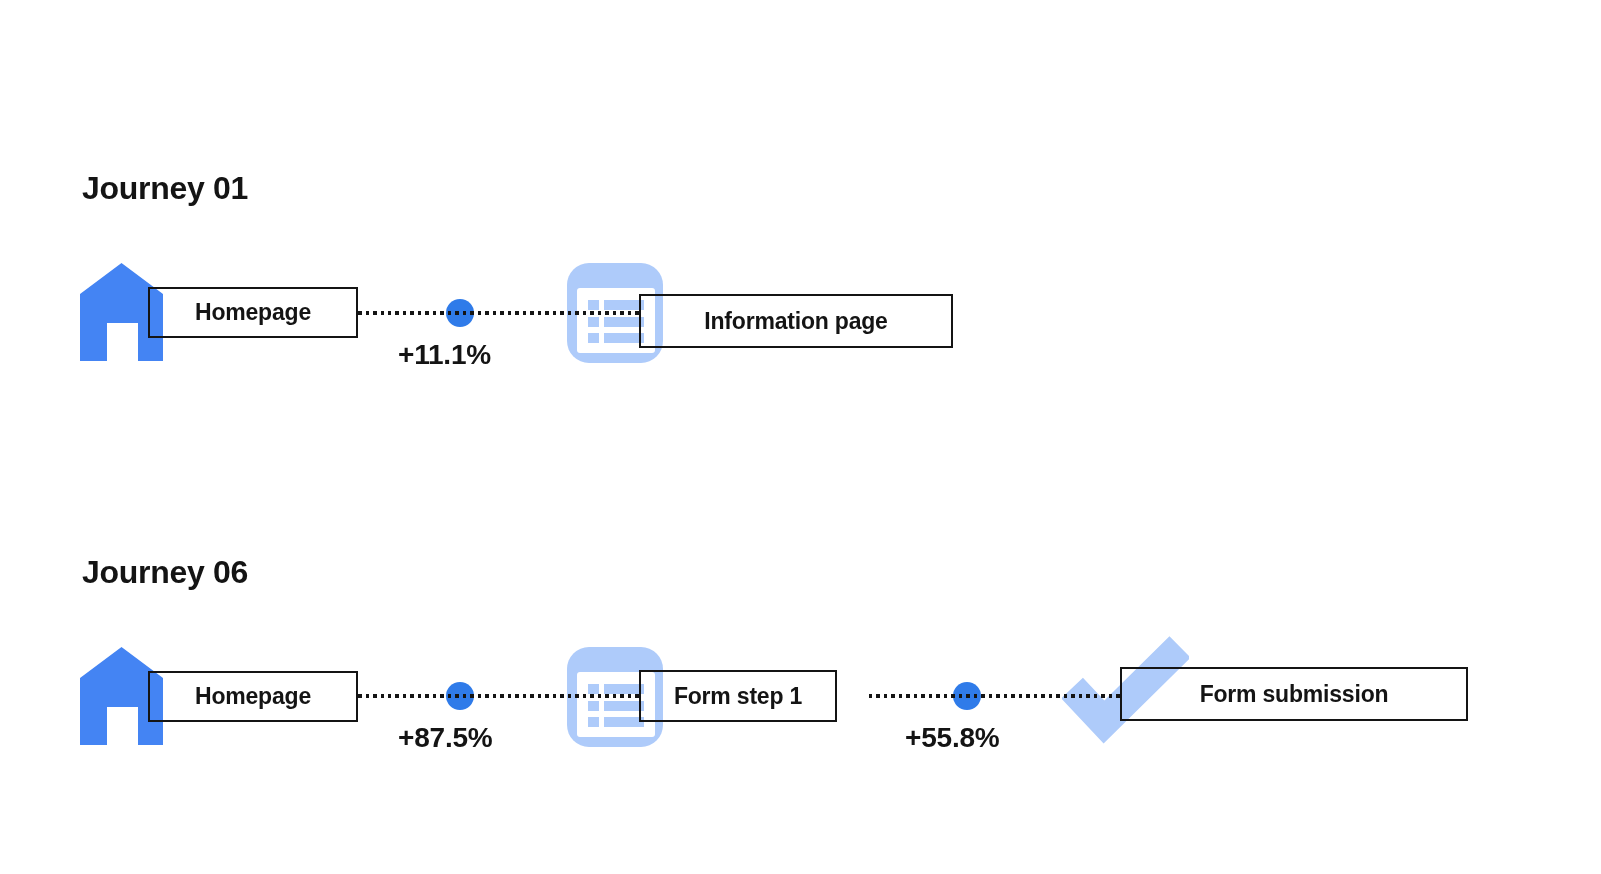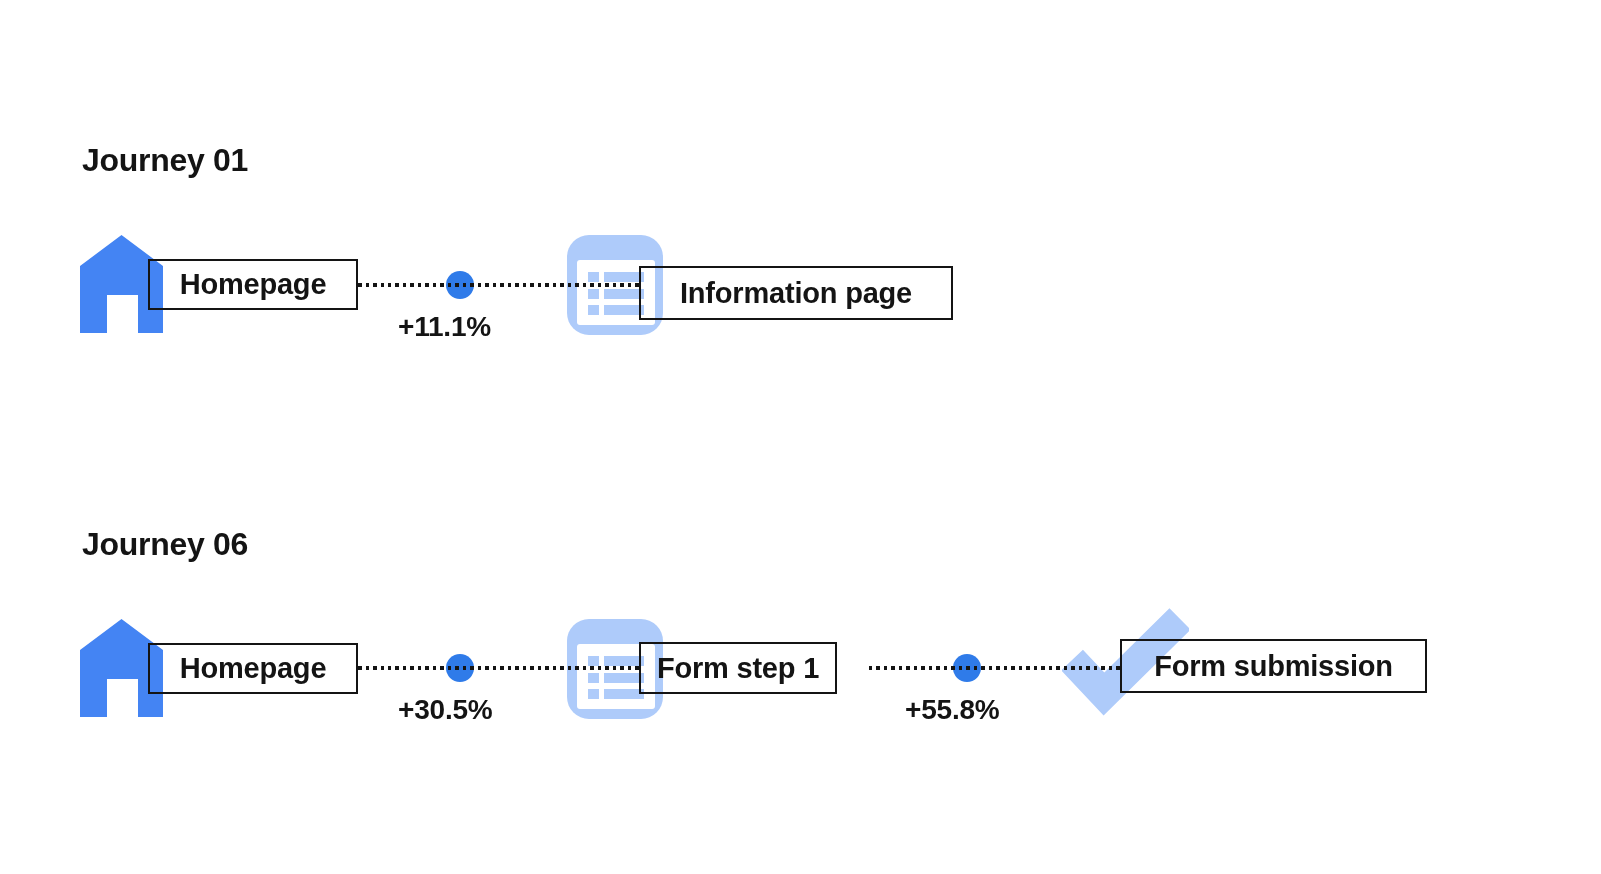--- a/index.html
+++ b/index.html
@@ -21,21 +21,21 @@
     position:absolute;margin:0;
     font-size:32px;font-weight:700;letter-spacing:-0.3px;
     color:var(--ink);z-index:5;white-space:nowrap;
   }
   .nodebox{
     position:absolute;border:2.5px solid var(--ink);
     display:flex;align-items:center;justify-content:center;
     background:transparent;z-index:4;
   }
   .nodebox span{
-    font-size:29px;font-weight:700;letter-spacing:-0.2px;
+    font-size:23px;font-weight:700;letter-spacing:-0.2px;
     white-space:nowrap;color:var(--ink);
   }
   .dotline{
     position:absolute;height:3.5px;z-index:3;
     background:repeating-linear-gradient(90deg,var(--ink) 0 3.5px,transparent 3.5px 7.5px);
   }
   .tdot{
     position:absolute;width:28px;height:28px;border-radius:50%;
     background:var(--dot-blue);z-index:2;
   }
@@ -59,21 +59,21 @@
   .prow .bar{width:40px;height:10px;background:var(--light-blue);}
   .checkicon{position:absolute;z-index:1;}
   .checkicon polyline{
     fill:none;stroke:var(--light-blue);stroke-width:30;
     stroke-linecap:butt;stroke-linejoin:miter;
   }
 </style>
 </head>
 <body>
 
-<div style="position:absolute;inset:0;">
+<div style="position:absolute;inset:0;margin-top:28px;">
 
   <section>
     <h2 class="jtitle" style="left:82px;top:142px">Journey 01</h2>
 
     <svg class="houseicon" style="left:80px;top:235px" width="83" height="98" viewBox="0 0 83 98">
       <path d="M41.5 0 L83 31 V98 H58 V60 H27 V98 H0 V31 Z"></path>
     </svg>
 
     <div class="nodebox" style="left:148px;top:259px;width:210px;height:51px">
       <span>Homepage</span>
@@ -111,21 +111,21 @@
     <svg class="houseicon" style="left:80px;top:619px" width="83" height="98" viewBox="0 0 83 98">
       <path d="M41.5 0 L83 31 V98 H58 V60 H27 V98 H0 V31 Z"></path>
     </svg>
 
     <div class="nodebox" style="left:148px;top:643px;width:210px;height:51px">
       <span>Homepage</span>
     </div>
 
     <div class="tdot" style="left:446px;top:654px"></div>
     <div class="dotline" style="left:358px;top:666px;width:281px"></div>
-    <div class="pct" style="left:398px;top:694px">+30.5%</div>
+    <div class="pct" style="left:398px;top:694px">+87.5%</div>
 
     <div class="pageicon" style="left:567px;top:619px">
       <div class="pagewhite">
         <div class="prow">
             <i class="sq"></i>
             <i class="bar"></i>
           </div>
         <div class="prow">
             <i class="sq"></i>
             <i class="bar"></i>
@@ -142,18 +142,18 @@
     </div>
 
     <div class="tdot" style="left:953px;top:654px"></div>
     <div class="dotline" style="left:869px;top:666px;width:251px"></div>
     <div class="pct" style="left:905px;top:694px">+55.8%</div>
 
     <svg class="checkicon" style="left:1062px;top:608px" width="127" height="112" viewBox="0 0 127 112">
       <polyline points="10,52 42,86 118,11"></polyline>
     </svg>
 
-    <div class="nodebox" style="left:1120px;top:639px;width:307px;height:54px">
+    <div class="nodebox" style="left:1120px;top:639px;width:348px;height:54px">
       <span>Form submission</span>
     </div>
   </section>
 
 </div>
 
 </body></html>

